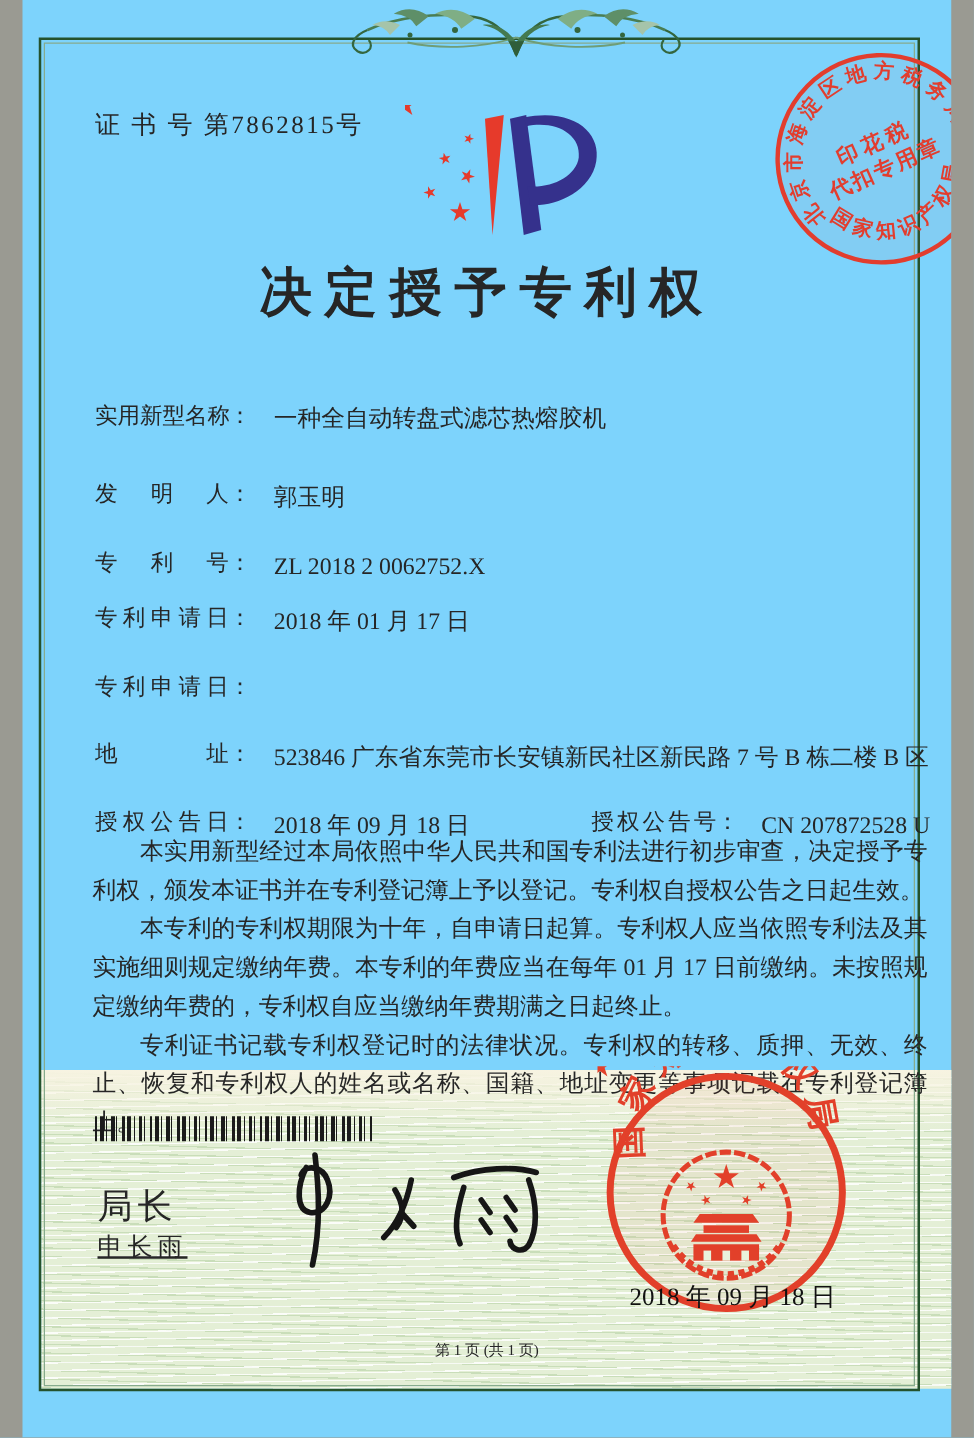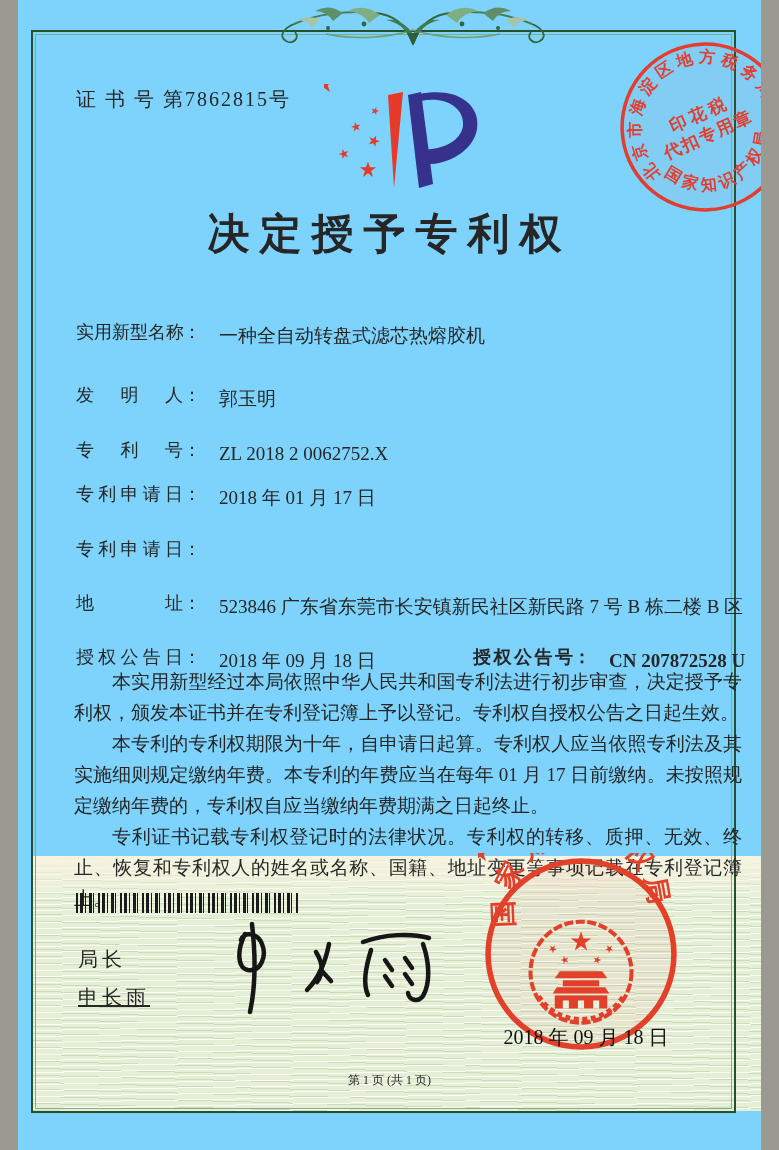--- a/index.html
+++ b/index.html
@@ -33,35 +33,35 @@
   .row{position:absolute;left:58px;width:670px;display:flex;align-items:flex-start;z-index:4;}
   .lbl{
     flex:0 0 107px;width:107px;font-size:18px;letter-spacing:0;
     text-align:justify;text-align-last:justify;white-space:nowrap;overflow:hidden;
   }
   .colon{flex:0 0 16px;font-size:18px;}
   .val{font-size:19px;line-height:31px;max-width:545px;margin-left:18px;}
   .row.r-name{top:320px}.row.r-inv{top:383px}.row.r-pno{top:438px}
   .row.r-fdate{top:482px}.row.r-pat{top:537px}.row.r-addr{top:591px}
   .row.r-grant{top:645px;position:absolute}
-  .g2{position:absolute;left:397px;top:0;display:flex;font-weight:bold;}
+  .g2{position:absolute;left:397px;top:0;display:flex;}
   .g2 .lbl{flex-basis:100px;width:100px;}
   .paras{
     position:absolute;left:56px;top:666px;width:668px;z-index:4;
     font-size:19px;line-height:31px;text-align:justify;
   }
   .paras p{margin:0;text-indent:2em;}
   .barcode{
     position:absolute;left:58px;top:893px;width:224px;height:20px;z-index:4;
     background:repeating-linear-gradient(90deg,
       #1b1b1b 0 2px,transparent 2px 4px,#1b1b1b 4px 7px,transparent 7px 9px,
       #1b1b1b 9px 10px,transparent 10px 13px,#1b1b1b 13px 16px,transparent 16px 17px,
       #1b1b1b 17px 18px,transparent 18px 22px);
   }
-  .director-title{position:absolute;left:60px;top:946px;font-size:20px;letter-spacing:4px;z-index:4;}
+  .director-title{position:absolute;left:60px;top:946px;font-size:28px;letter-spacing:4px;z-index:4;}
   .director-name{position:absolute;left:60px;top:984px;font-size:20px;letter-spacing:4px;z-index:4;text-decoration:underline;}
   .signature{position:absolute;left:195px;top:918px;width:240px;height:102px;z-index:4;}
   .seal{position:absolute;left:460px;top:853px;width:206px;height:202px;z-index:5;}
   .seal-date{position:absolute;left:468px;top:1024px;width:200px;text-align:center;font-size:20px;z-index:6;color:#111;}
   .stamp{position:absolute;left:596px;top:36px;width:182px;height:182px;z-index:6;transform:rotate(-24deg);}
   .footer{position:absolute;left:0;right:0;top:1072px;text-align:center;font-size:12px;z-index:4;}
   svg text{font-family:"Liberation Serif","DejaVu Serif",serif;}
 </style>
 </head>
 <body>

